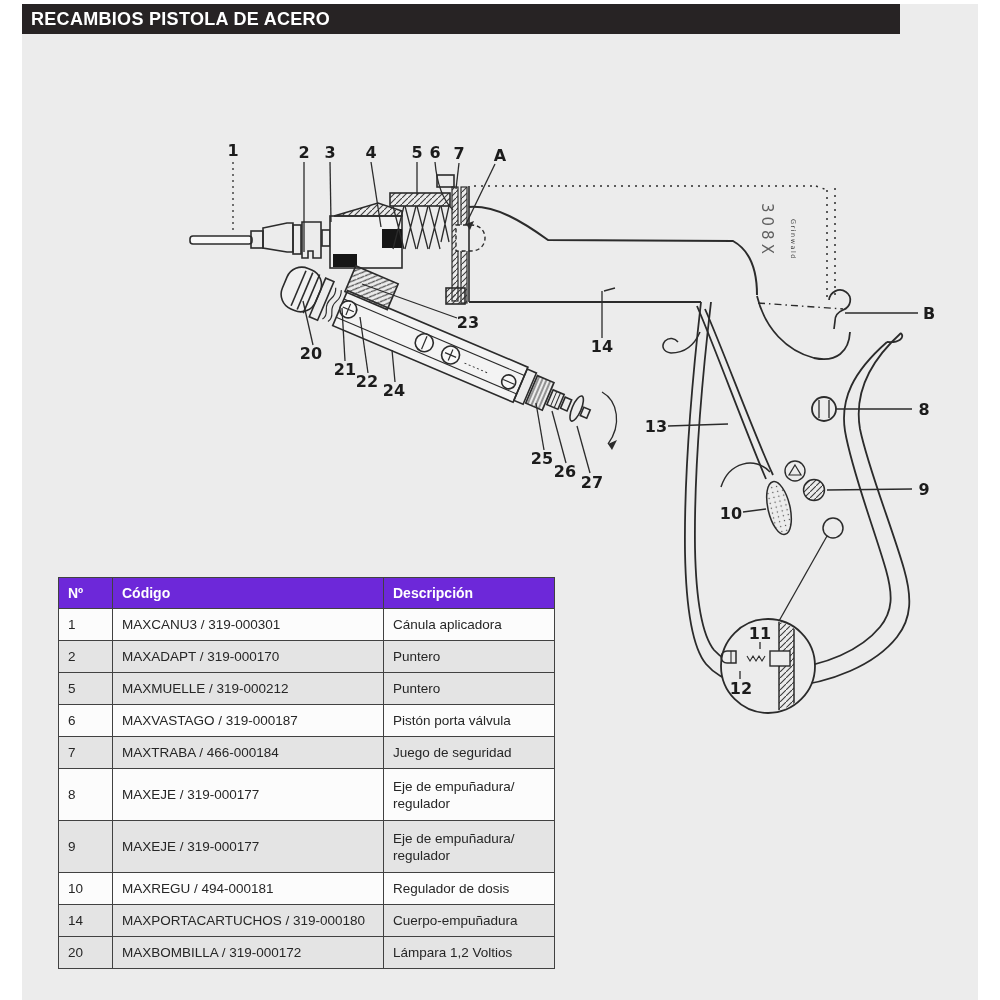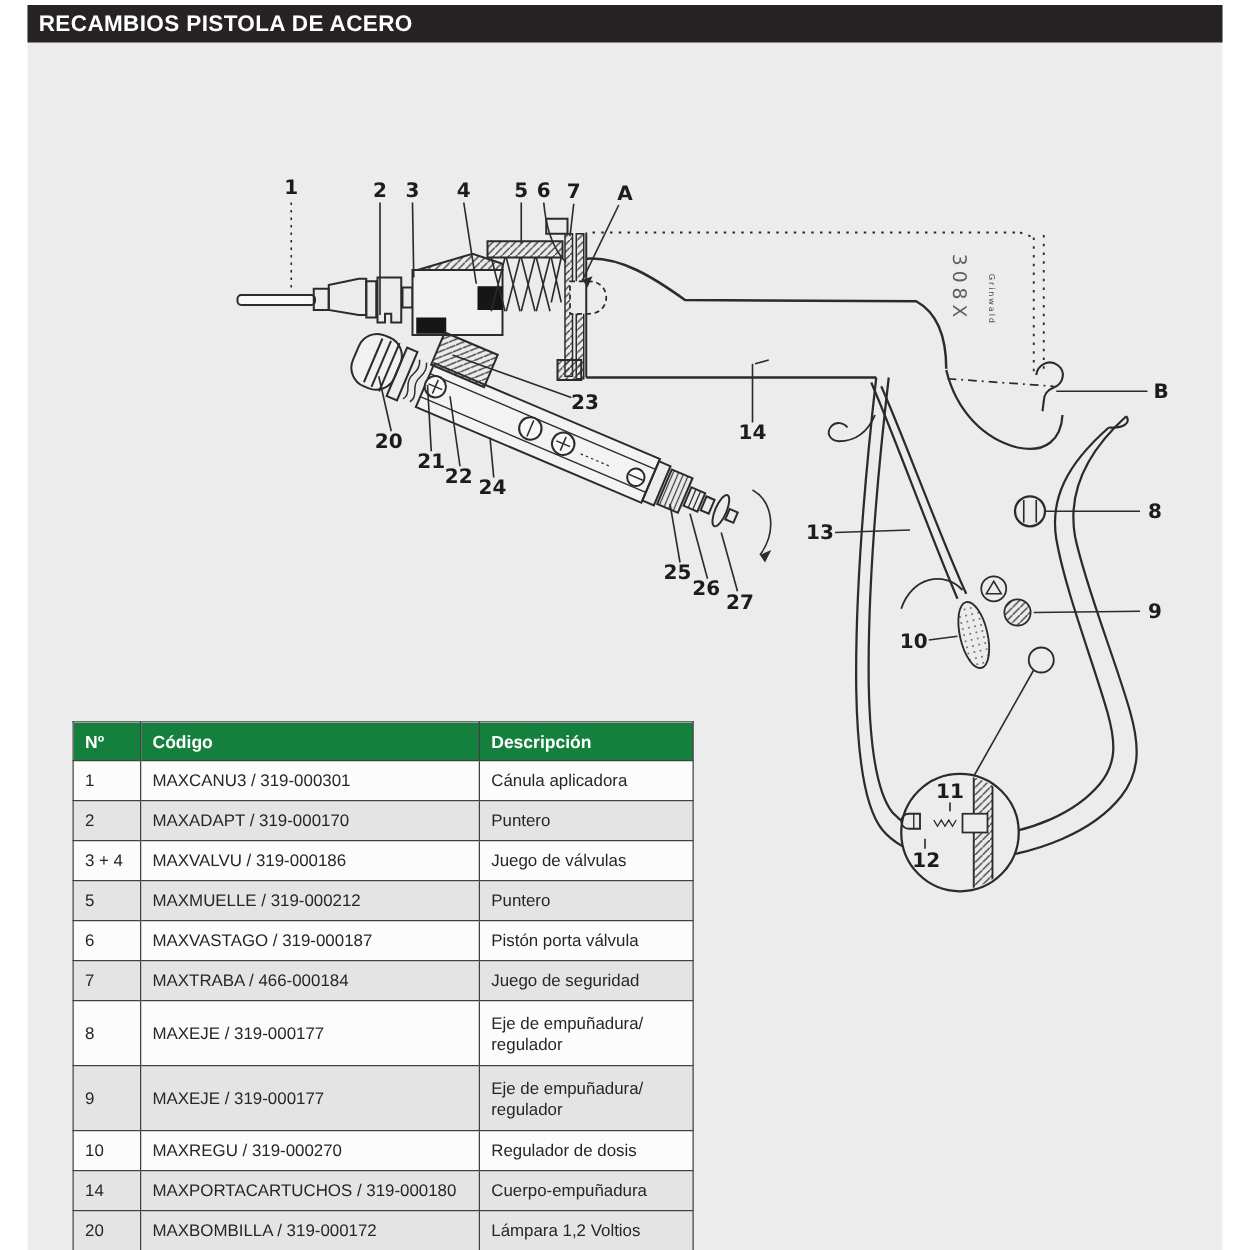--- a/index.html
+++ b/index.html
@@ -1,29 +1,29 @@
 <!DOCTYPE html>
 <html><head>
 <meta charset="utf-8">
 <style>
   html,body{margin:0;padding:0;}
   body{width:1000px;height:1000px;background:#ffffff;position:relative;
        font-family:"Liberation Sans",sans-serif;overflow:hidden;}
   .content{position:absolute;left:22px;top:4px;width:956px;height:996px;background:#ececec;}
-  .titlebar{position:absolute;left:22px;top:4px;width:956px;height:30px;background:#272324;
+  .titlebar{position:absolute;left:22px;top:4px;width:878px;height:30px;background:#272324;
             display:flex;align-items:center;z-index:3;}
   .titlebar span{color:#ffffff;font-size:18px;font-weight:bold;padding-left:9px;letter-spacing:.3px;}
   svg.diagram{position:absolute;left:0;top:0;width:1000px;height:1000px;z-index:1;}
   .callout{font:bold 16px "DejaVu Sans",sans-serif;fill:#1c1c1c;text-anchor:middle;dominant-baseline:middle;}
   .wm{font-family:"DejaVu Sans",sans-serif;fill:#474747;}
   table.parts{position:absolute;left:58px;top:577px;width:496px;border-collapse:collapse;
               table-layout:fixed;font-size:13.5px;color:#262626;z-index:2;background:#fcfcfc;}
   table.parts th,table.parts td{border:1.5px solid #414141;padding:2px 4px 2px 9px;text-align:left;
               vertical-align:middle;line-height:17px;overflow:hidden;}
-  table.parts thead th{background:#15803d;color:#ffffff;font-weight:bold;font-size:14px;height:26px;}
+  table.parts thead th{background:#6d28d9;color:#ffffff;font-weight:bold;font-size:14px;height:26px;}
   table.parts tbody td{height:27px;background:#fcfcfc;}
   table.parts tr.shaded td{background:#e4e4e4;}
   table.parts tr.tall td{height:47px;}
 </style>
 </head>
 <body>
 
 <div class="content"></div>
 
 <div class="titlebar">
@@ -234,25 +234,20 @@
       <tr>
         <td>1</td>
         <td>MAXCANU3 / 319-000301</td>
         <td>Cánula aplicadora</td>
       </tr>
       <tr class="shaded">
         <td>2</td>
         <td>MAXADAPT / 319-000170</td>
         <td>Puntero</td>
       </tr>
-      <tr>
-        <td>3 + 4</td>
-        <td>MAXVALVU / 319-000186</td>
-        <td>Juego de válvulas</td>
-      </tr>
       <tr class="shaded">
         <td>5</td>
         <td>MAXMUELLE / 319-000212</td>
         <td>Puntero</td>
       </tr>
       <tr>
         <td>6</td>
         <td>MAXVASTAGO / 319-000187</td>
         <td>Pistón porta válvula</td>
       </tr>
@@ -266,21 +261,21 @@
         <td>MAXEJE / 319-000177</td>
         <td>Eje de empuñadura/ regulador</td>
       </tr>
       <tr class="shaded tall">
         <td>9</td>
         <td>MAXEJE / 319-000177</td>
         <td>Eje de empuñadura/ regulador</td>
       </tr>
       <tr>
         <td>10</td>
-        <td>MAXREGU / 319-000270</td>
+        <td>MAXREGU / 494-000181</td>
         <td>Regulador de dosis</td>
       </tr>
       <tr class="shaded">
         <td>14</td>
         <td>MAXPORTACARTUCHOS / 319-000180</td>
         <td>Cuerpo-empuñadura</td>
       </tr>
       <tr class="shaded">
         <td>20</td>
         <td>MAXBOMBILLA / 319-000172</td>

